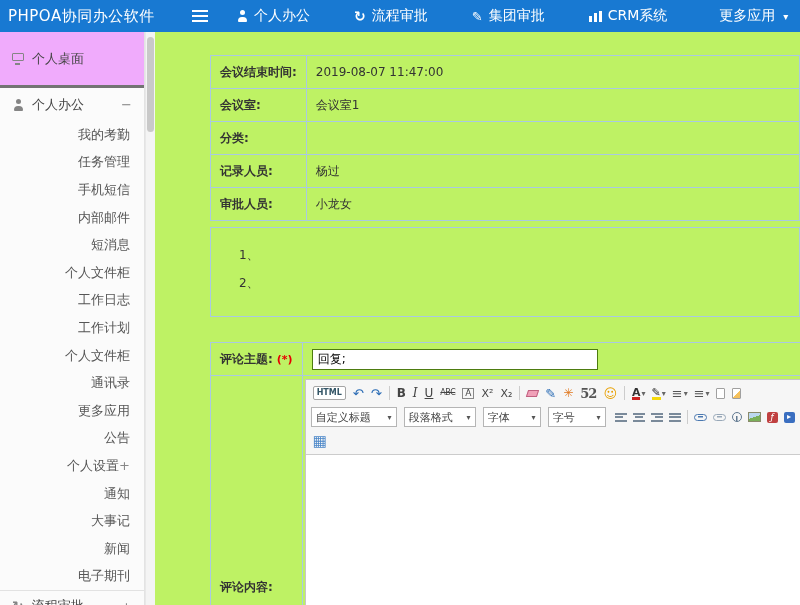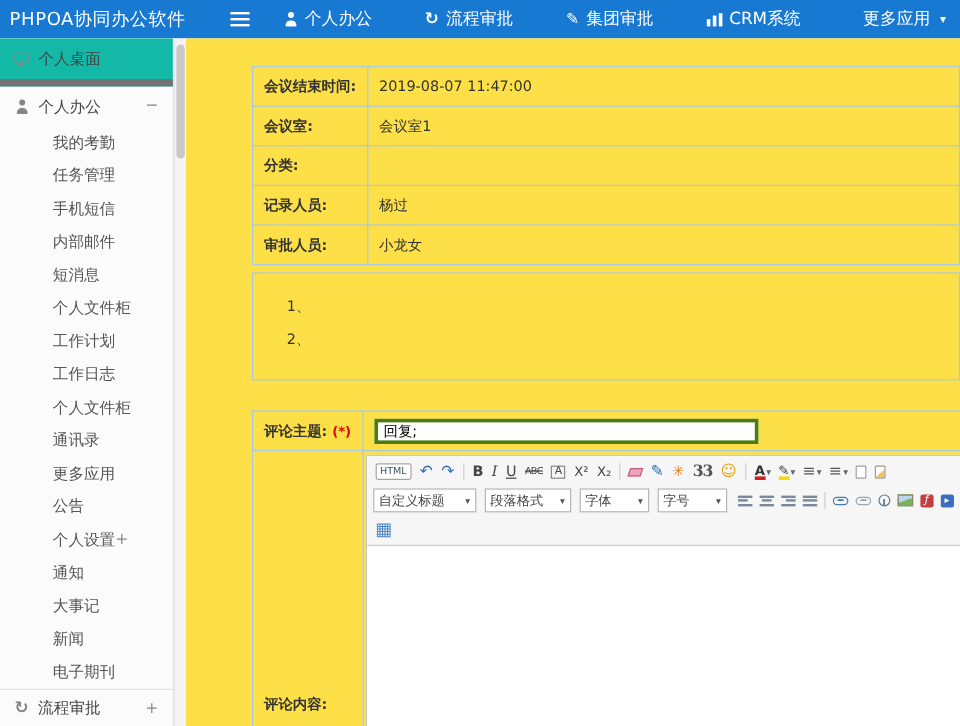--- a/index.html
+++ b/index.html
@@ -26,53 +26,53 @@
   .i-chart{width:13px;height:11px;background-image:linear-gradient(#fff,#fff),linear-gradient(#fff,#fff),linear-gradient(#fff,#fff);
     background-position:0 100%,5px 100%,10px 100%;background-size:3px 6px,3px 9px,3px 11px;background-repeat:no-repeat}
   .i-desktop{width:12px;height:8px;border:1.5px solid #858585;border-radius:1px;position:relative;margin-bottom:3px}
   .i-desktop::after{content:"";position:absolute;left:2px;bottom:-4.5px;width:5px;height:2px;background:#858585}
 
   
   .main{flex:1;display:flex;min-height:0}
   .sidebar{flex:0 0 145px;width:145px;background:#fbfbfb;border-right:1px solid #e3e3e3;color:#555;font-size:13px}
   .sidebar .i-person,.sidebar .i-cycle{color:#858585}
   .side-item{display:flex;align-items:center;gap:8px;padding:0 12px;cursor:pointer}
-  .side-item.desktop{height:40px;background:#14b8a6;border-bottom:6px solid #737373;color:#444}
+  .side-item.desktop{height:56px;background:#f0abfc;border-bottom:3px solid #737373;color:#444}
   .side-item.group{height:33px;color:#444}
   .side-item .toggle{margin-left:auto;color:#888;font-size:13px}
-  .sub-item{height:27.6px;display:flex;align-items:center;justify-content:flex-start;
-    padding:0 14px 0 44px;cursor:pointer;color:#555}
+  .sub-item{height:27.6px;display:flex;align-items:center;justify-content:flex-end;
+    padding:0 14px 0 20px;cursor:pointer;color:#555}
   .sub-item .toggle{color:#888}
   .side-item.flow{height:31px;border-top:1px solid #e2e2e2}
 
   
   .vscroll{flex:0 0 10px;width:10px;background:#f4f4f4;border-left:1px solid #e8e8e8;position:relative;cursor:pointer}
   .vthumb{position:absolute;top:5px;left:1px;width:7px;height:95px;border-radius:4px;background:#c9c9c9}
 
   
-  .content{flex:1;background:#fde047;overflow:hidden;padding:23px 0 0 55px}
+  .content{flex:1;background:#bef264;overflow:hidden;padding:23px 0 0 55px}
   table{border-collapse:collapse;width:100%}
   td{border:1px solid #a9c9e2;height:33px;padding:0 9px;font-size:12px;vertical-align:middle}
   td.lbl{width:85px;font-weight:bold;color:#333;white-space:nowrap}
   .notes-box{border:1px solid #a9c9e2;height:90px;margin-top:6px;padding:13px 0 0 28px;line-height:28px}
   .comment-table{margin-top:25px}
   .req{color:#e60000;margin-left:4px;font-size:11px}
-  .subject-input{width:320px;height:21px;border:3px solid #4d7c0f;font-size:12px;padding:1px 5px;
+  .subject-input{width:286px;height:21px;border:1px solid #4d7c0f;font-size:12px;padding:1px 5px;
     font-family:"DejaVu Sans","Liberation Sans",sans-serif}
   td.editor-cell{padding:2px;vertical-align:middle;height:300px}
 
   
   .editor{border:1px solid #c6c6c6;margin:1px 8px 1px 0;background:#fff}
   .toolbars{background:#f6f6f6;border-bottom:1px solid #ccc;padding:1px 2px}
   .tb-row{display:flex;align-items:center;gap:2px;padding:2px 3px;flex-wrap:nowrap}
   .tb{display:inline-flex;align-items:center;height:20px;padding:0 2px;cursor:pointer;color:#444;font-size:11px}
   .tb .g{display:inline-flex;align-items:center;justify-content:center;line-height:1}
   .crt{font-size:8px;color:#666;margin-left:1px}
   .sep{width:1px;height:14px;background:#ccc;display:inline-block}
-  .btn-html{border:1px solid #a5a5a5;background:#fff;font-size:8px;font-weight:normal;color:#356;padding:2px 3px;border-radius:2px}
+  .btn-html{border:1px solid #a5a5a5;background:#fff;font-size:8px;font-weight:bold;color:#356;padding:2px 3px;border-radius:2px}
   .c-blue{color:#2b6cb5;font-size:13px}
   .c-yellow{color:#e8a000;font-size:13px}
   .c-orange{color:#e07820;font-size:12px}
   .c-dark{color:#555;font-size:13px}
   .c-tblue{color:#4a86c8;font-size:15px}
   .f-b{font-weight:bold;font-size:12px}
   .f-i{font-style:italic;font-family:"DejaVu Serif","Liberation Serif",serif;font-size:12px}
   .f-u{text-decoration:underline;font-size:12px}
   .f-s{text-decoration:line-through;font-size:8px;letter-spacing:-.5px}
   .f-box{border:1px solid #888;font-size:9px;padding:0 2px;line-height:1.2}
@@ -189,26 +189,26 @@
             <span>短消息</span>
             <span class="toggle"></span>
           </div>
 
           <div class="sub-item">
             <span>个人文件柜</span>
             <span class="toggle"></span>
           </div>
 
           <div class="sub-item">
+            <span>工作日志</span>
+            <span class="toggle"></span>
+          </div>
+
+          <div class="sub-item">
             <span>工作计划</span>
-            <span class="toggle"></span>
-          </div>
-
-          <div class="sub-item">
-            <span>工作日志</span>
             <span class="toggle"></span>
           </div>
 
           <div class="sub-item">
             <span>个人文件柜</span>
             <span class="toggle"></span>
           </div>
 
           <div class="sub-item">
             <span>通讯录</span>
@@ -386,21 +386,21 @@
                         <span class="g c-blue">✎</span>
                         <span class="crt"></span>
                       </span>
 
                       <span class="tb">
                         <span class="g c-orange">✳</span>
                         <span class="crt"></span>
                       </span>
 
                       <span class="tb">
-                        <span class="g f-quote">33</span>
+                        <span class="g f-quote">52</span>
                         <span class="crt"></span>
                       </span>
 
                       <span class="tb">
                         <span class="g c-yellow">☺</span>
                         <span class="crt"></span>
                       </span>
 
                       <span class="tb">
                         <span class="g sep"></span>

